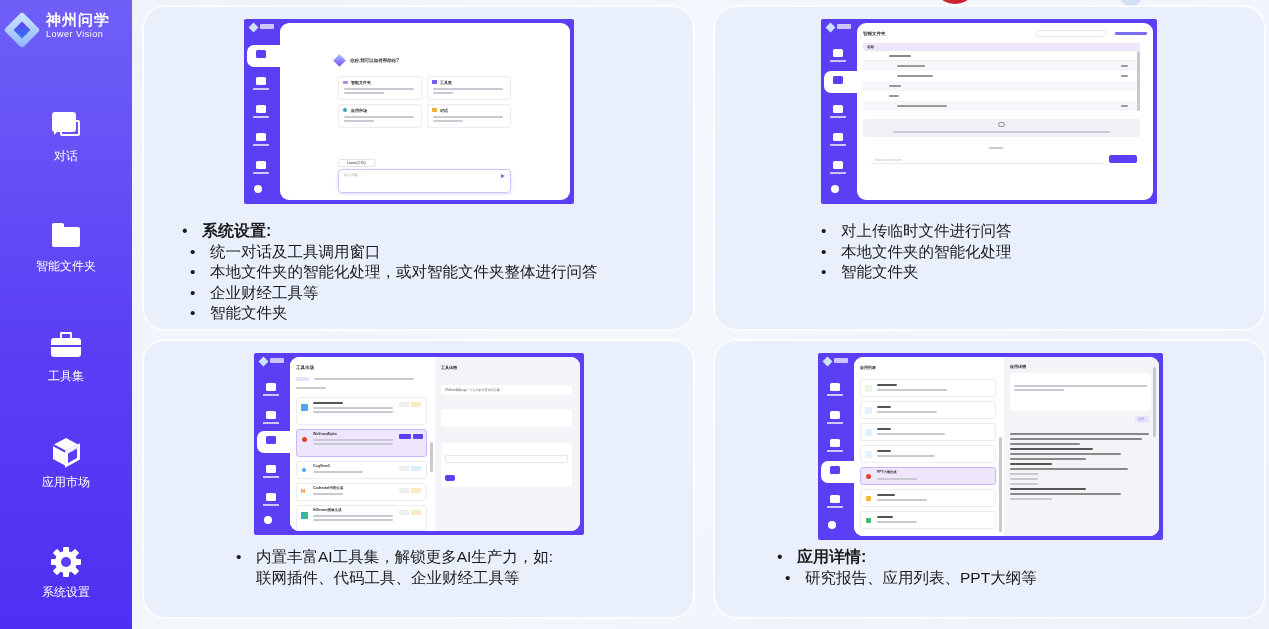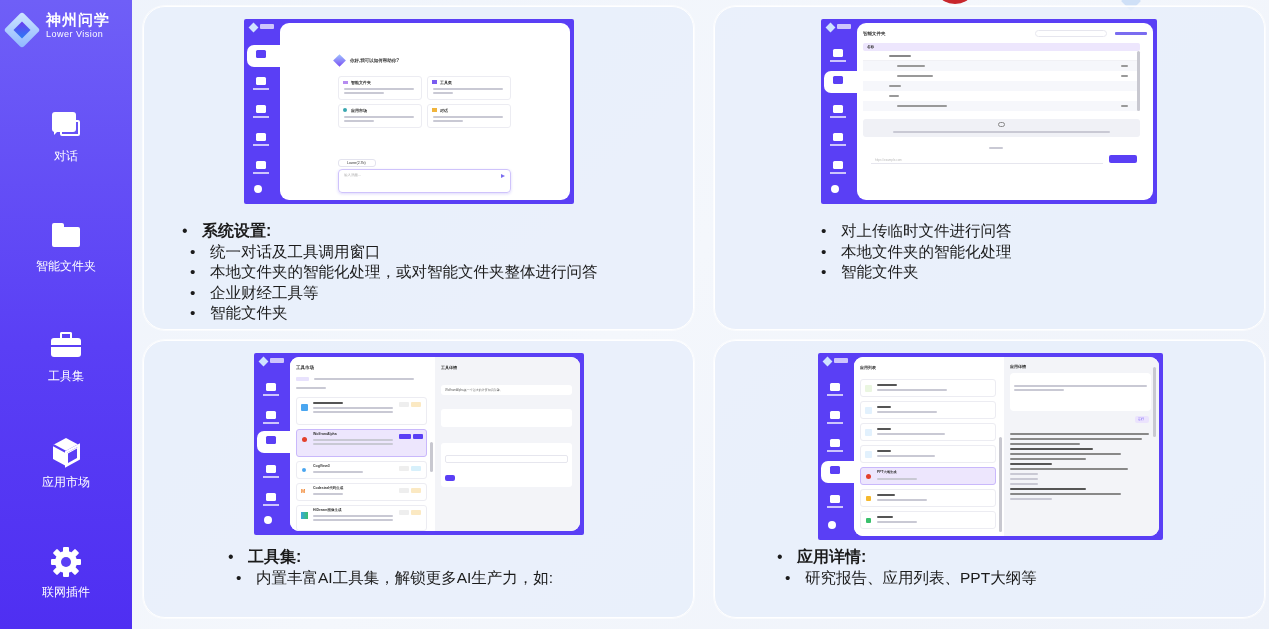--- a/index.html
+++ b/index.html
@@ -115,21 +115,21 @@
             <rect x="1" y="13" width="6" height="6" rx="1"></rect>
             <rect x="25" y="13" width="6" height="6" rx="1"></rect>
             <rect x="4" y="4" width="6" height="6" rx="1" transform="rotate(45 7 7)"></rect>
             <rect x="22" y="4" width="6" height="6" rx="1" transform="rotate(45 25 7)"></rect>
             <rect x="4" y="22" width="6" height="6" rx="1" transform="rotate(45 7 25)"></rect>
             <rect x="22" y="22" width="6" height="6" rx="1" transform="rotate(45 25 25)"></rect>
           </g>
           <circle cx="16" cy="16" r="5" fill="#5a3ff5"></circle>
         </svg>
     </div>
-    <div class="lbl">联网插件</div>
+    <div class="lbl">系统设置</div>
   </div>
 </div>
 
 <div class="card" style="left:143px;top:6px;width:551px;height:324px">
   <div class="shot" style="left:100px;top:12px;width:330px;height:185px">
     <div class="sb">
       <div class="lg"></div>
         <div class="lgt"></div>
       <div class="act" style="top:26px">
           <div class="mi"></div>
@@ -327,22 +327,22 @@
           </div>
         <div style="position:absolute;left:6px;top:52px;right:8px;height:18px;background:#fff;border-radius:3px"></div>
         <div style="position:absolute;left:6px;top:86px;right:8px;height:44px;background:#fff;border-radius:3px">
             <div style="position:absolute;left:4px;top:12px;right:4px;height:8px;border:1px solid #e6e6ee;border-radius:2px"></div>
             <div style="position:absolute;left:4px;top:32px;width:10px;height:6px;background:#5a3ff5;border-radius:2px"></div>
           </div>
       </div>
     </div>
   </div>
   <div class="bullets" style="left:80px;top:206px">
-    <div class="h">工具集:</div>
     <div class="s"><span class="dot">•</span><span>内置丰富AI工具集，解锁更多AI生产力，如:</span></div>
+    <div class="s"><span>联网插件、代码工具、企业财经工具等</span></div>
   </div>
 </div>
 
 <div class="card" style="left:714px;top:340px;width:551px;height:278px">
   <div class="shot" style="left:103px;top:12px;width:345px;height:187px">
     <div class="sb">
       <div class="lg"></div>
         <div class="lgt"></div>
       <div class="mi" style="top:30px"></div>
         <div class="ml" style="top:41px"></div>

